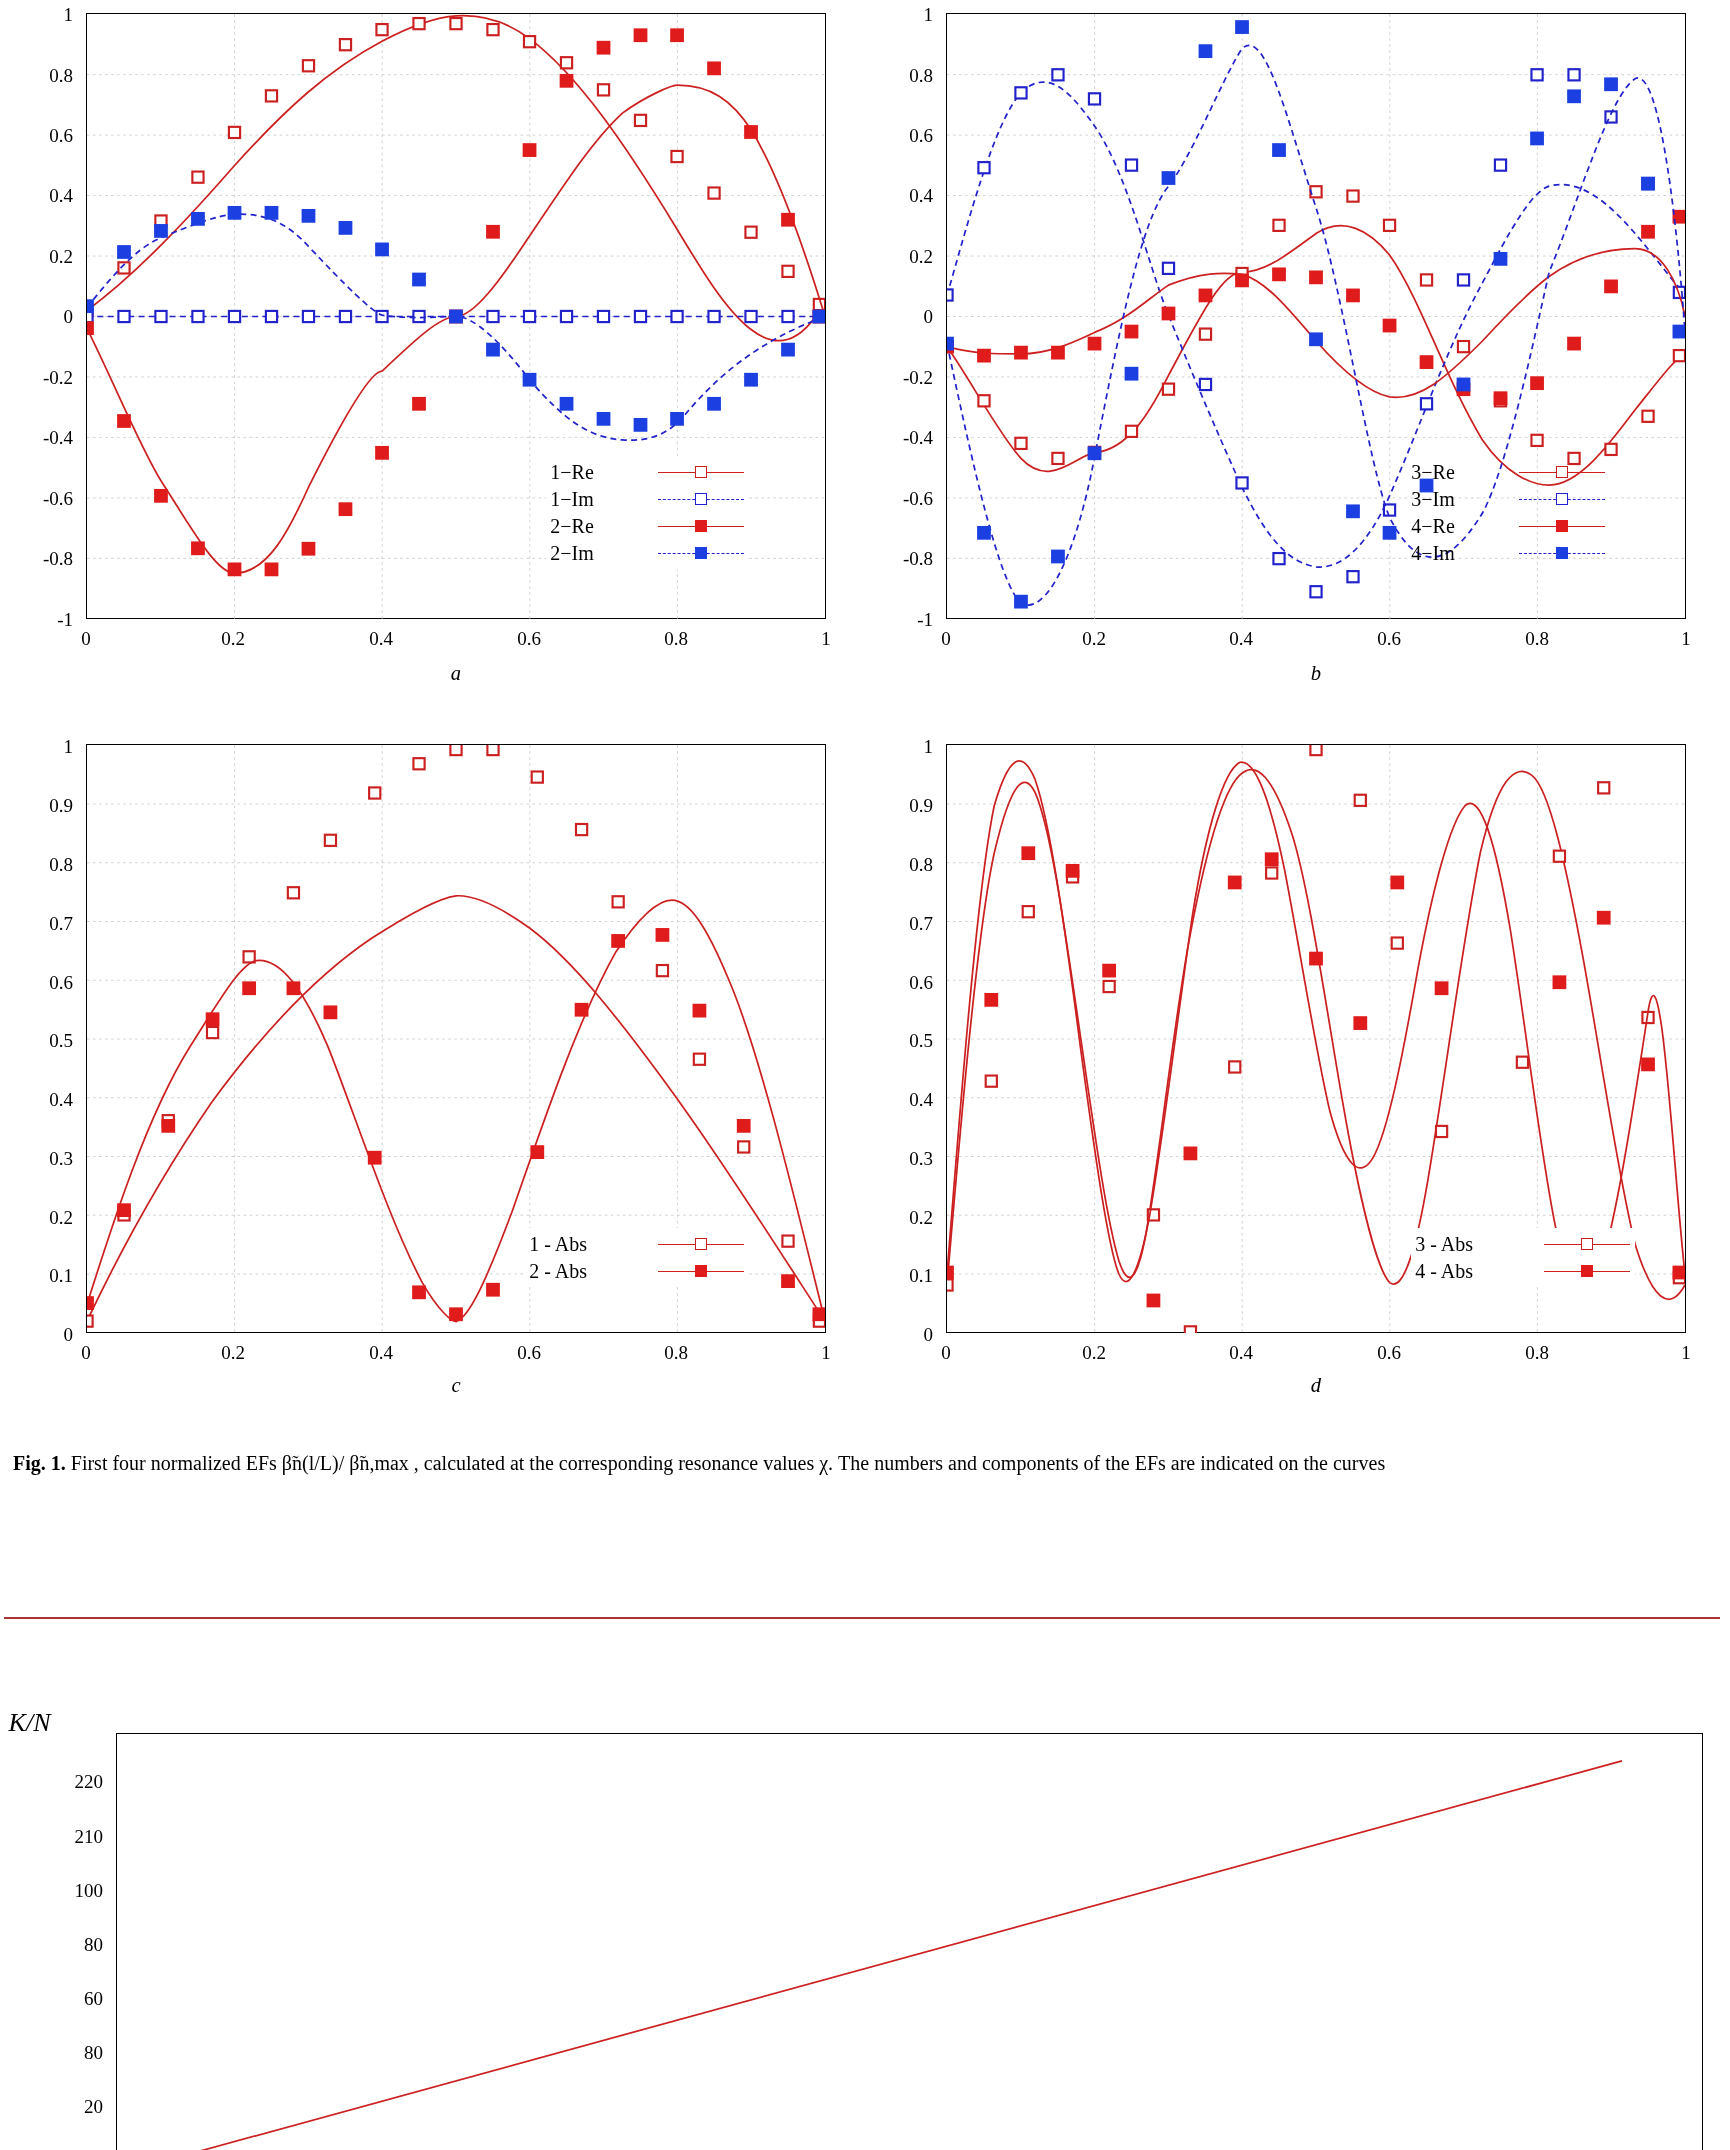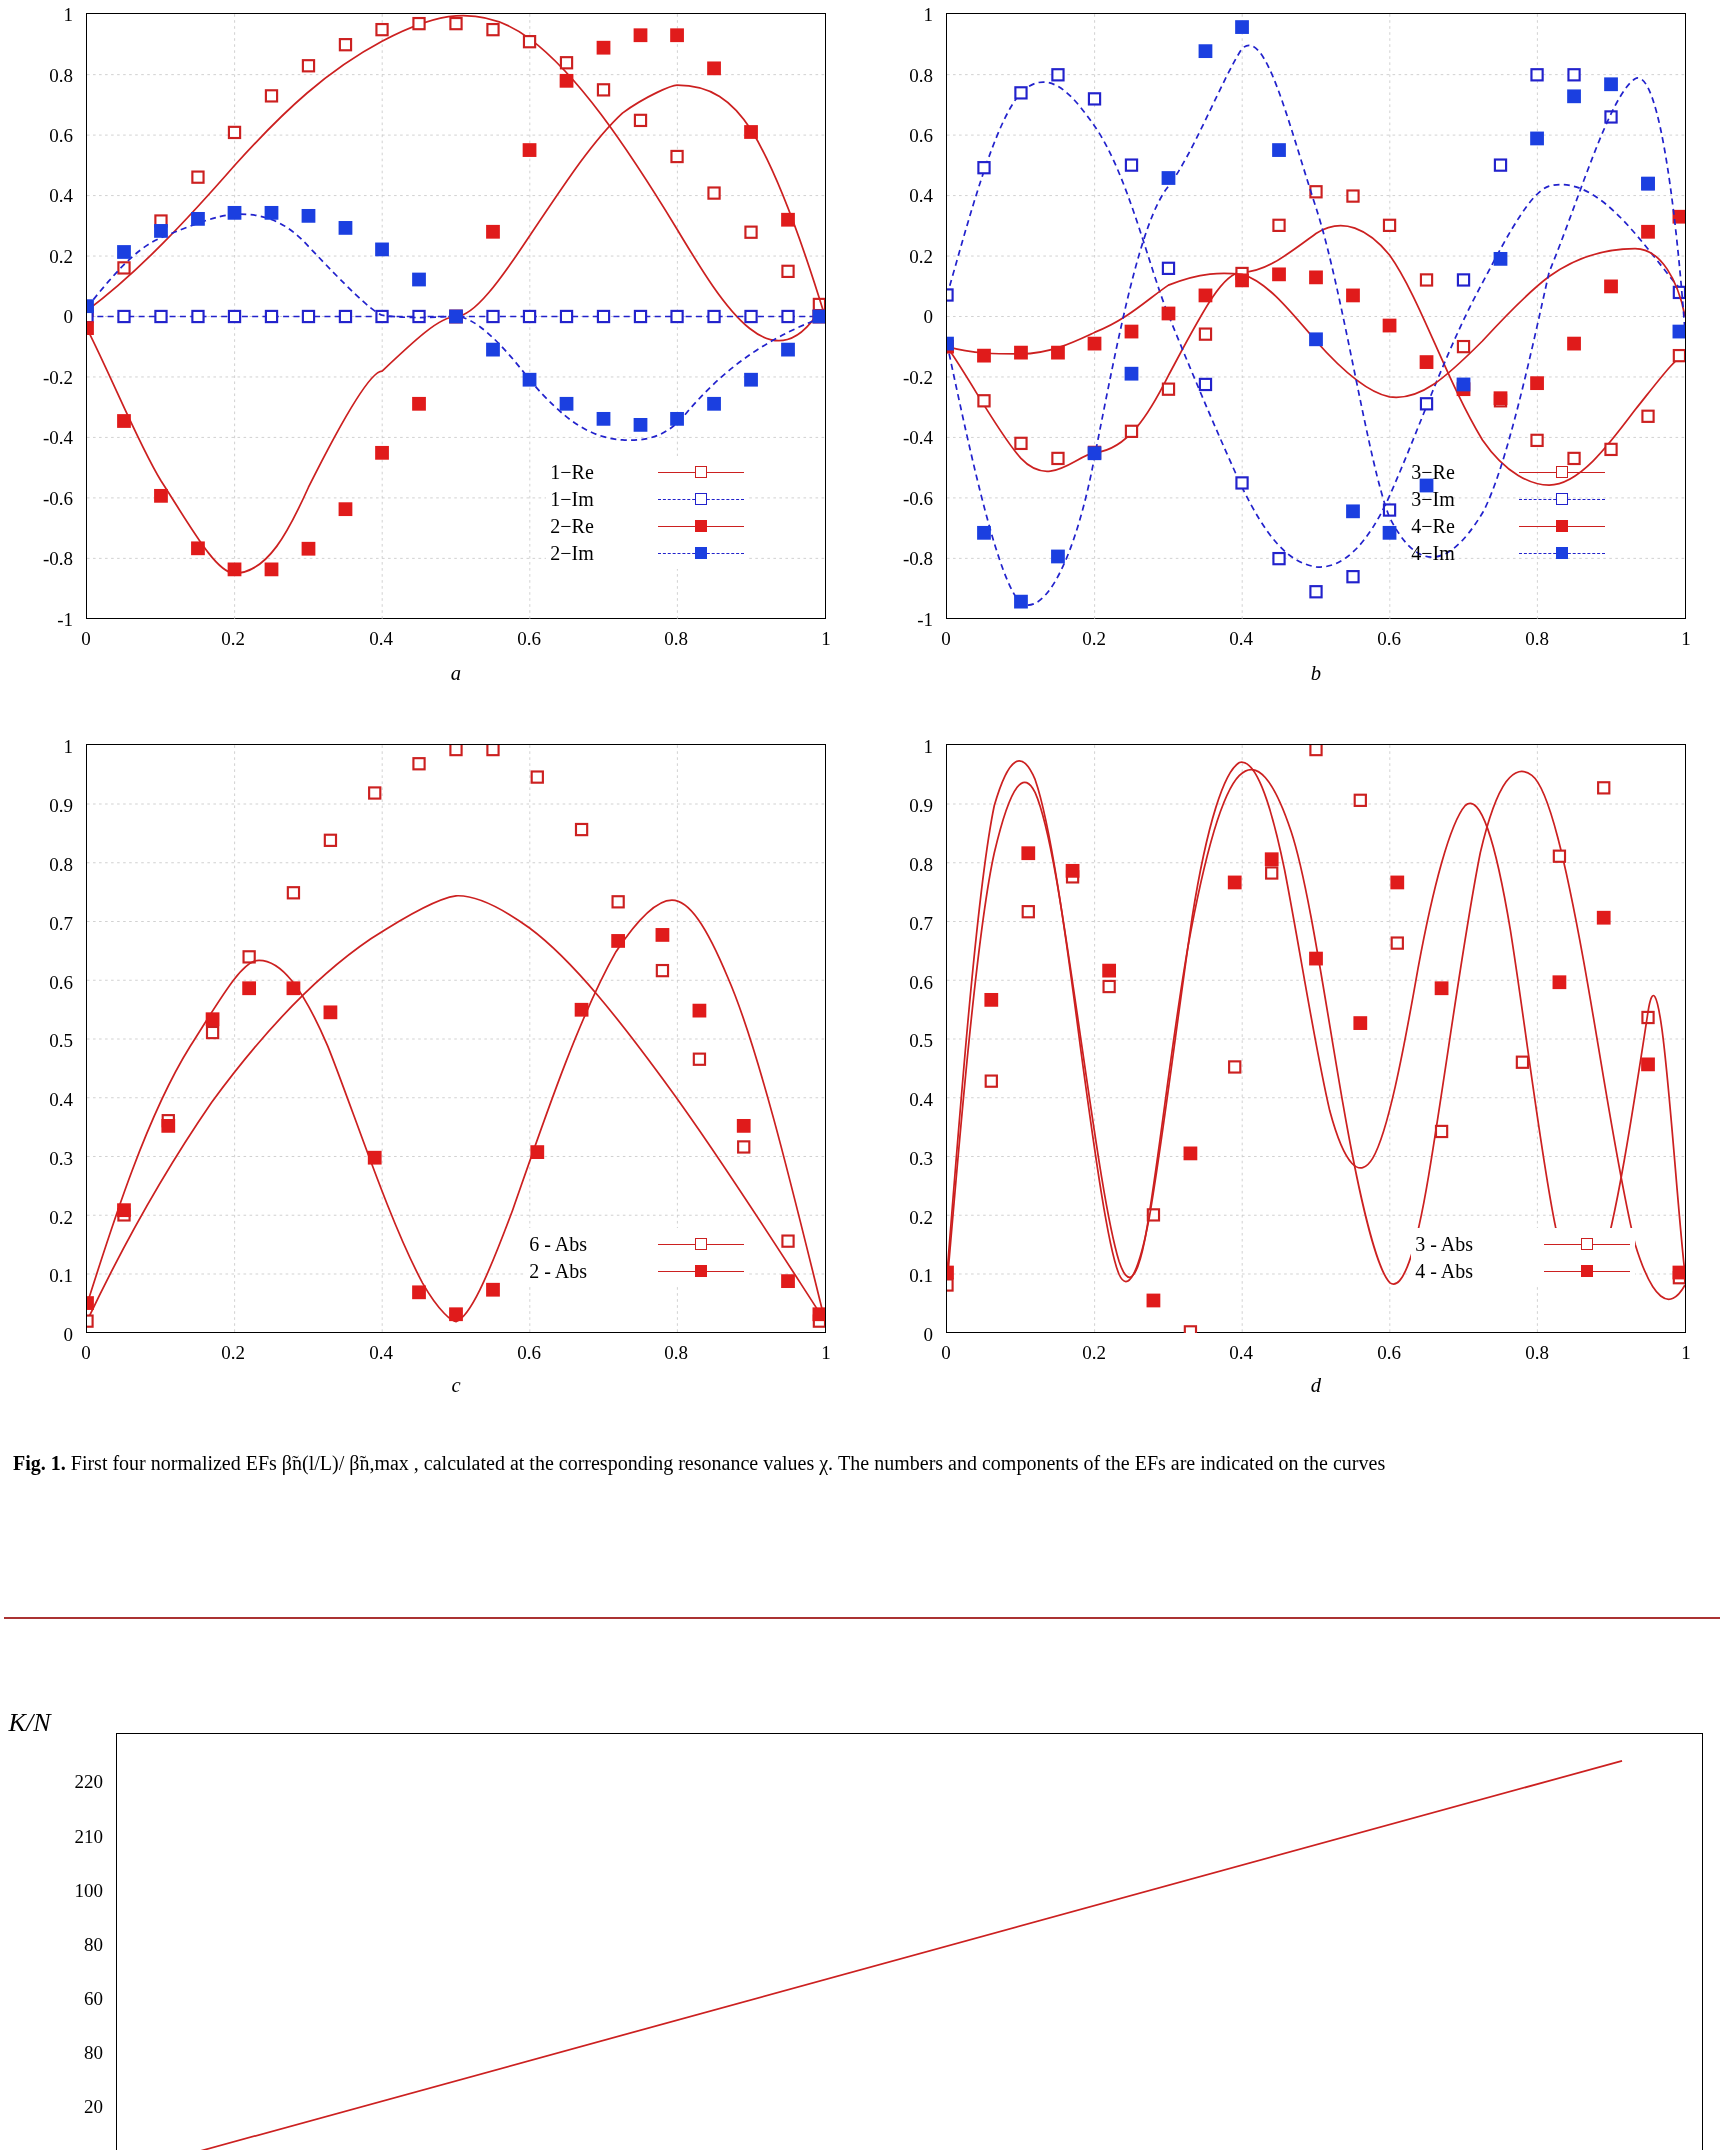--- a/index.html
+++ b/index.html
@@ -472,21 +472,21 @@
     <div class="ticklabel xtick" style="left:203px;top:1342px;width:60px;">0.2</div>
     <div class="ticklabel xtick" style="left:351px;top:1342px;width:60px;">0.4</div>
     <div class="ticklabel xtick" style="left:499px;top:1342px;width:60px;">0.6</div>
     <div class="ticklabel xtick" style="left:646px;top:1342px;width:60px;">0.8</div>
     <div class="ticklabel xtick" style="left:796px;top:1342px;width:60px;">1</div>
 
     <div class="panel-letter" style="left:413px;top:1374px;width:86px;">c</div>
 
     <div class="legend" style="left:525px;top:1228px;">
       <div class="legend-row">
-        <span class="legend-label" style="width:129px;">6 - Abs</span>
+        <span class="legend-label" style="width:129px;">1 - Abs</span>
         <span class="legend-art">
             <span class="legend-line solid"></span>
             <span class="legend-mark m-open-red"></span>
           </span>
       </div>
       <div class="legend-row">
         <span class="legend-label" style="width:129px;">2 - Abs</span>
         <span class="legend-art">
             <span class="legend-line solid"></span>
             <span class="legend-mark m-fill-red"></span>

